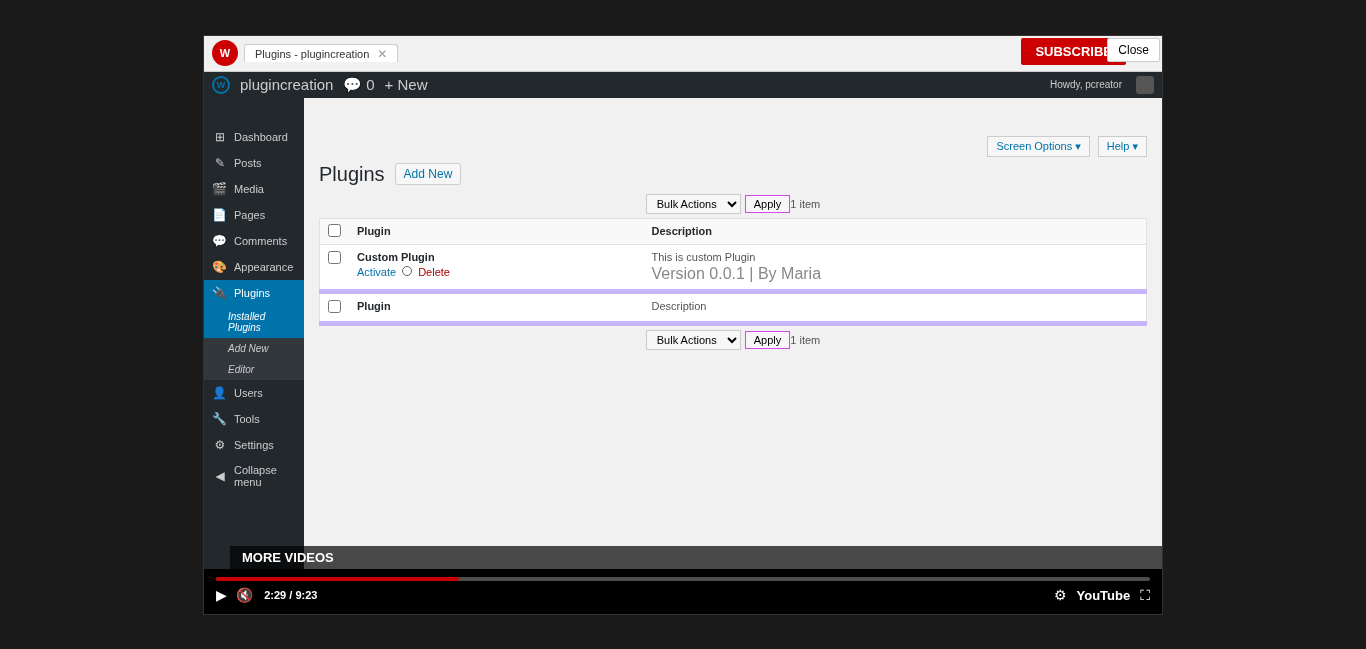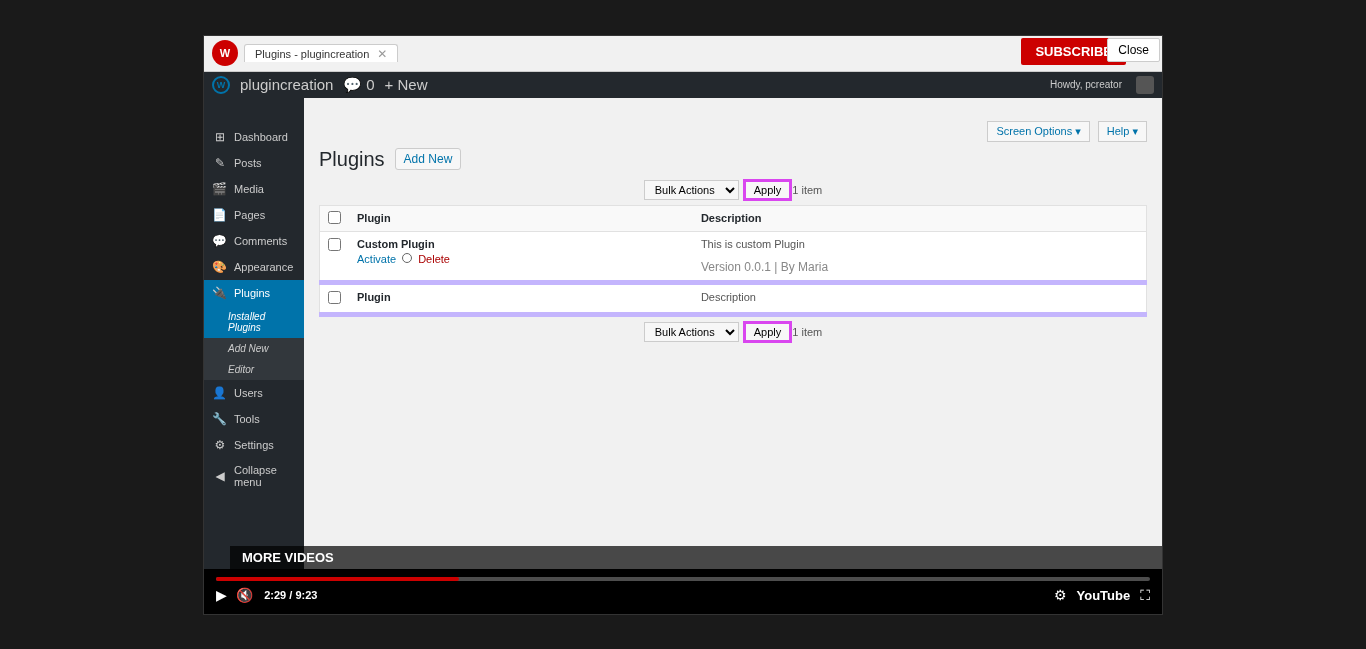--- a/index.html
+++ b/index.html
@@ -192,21 +192,21 @@
       cursor: pointer;
       font-style: italic;
     }
 
     .wp-sidebar-subitem.active { color: #fff; background: #0073aa; }
 
     
     .wp-main {
       flex: 1;
       background: #f1f1f1;
-      padding-top: 13px;
+      padding-top: 28px;
       overflow: hidden;
     }
 
     .wp-content-inner {
       padding: 10px 15px;
       background: #f1f1f1;
       height: 100%;
       overflow: hidden;
     }
 
@@ -292,21 +292,21 @@
     .bulk-select {
       border: 1px solid #ccc;
       background: #f7f7f7;
       padding: 2px 6px;
       font-size: 11px;
       cursor: pointer;
     }
 
     .apply-btn {
       background: #f7f7f7;
-      border: 3px solid #d946ef;
+      border: 1px solid #d946ef;
       padding: 2px 8px;
       font-size: 11px;
       cursor: pointer;
     }
 
     .item-count {
       font-size: 11px;
       color: #555;
     }
 
@@ -362,22 +362,22 @@
       color: #a00;
     }
 
     .plugin-desc {
       color: #555;
       font-size: 11px;
     }
 
     .plugin-meta {
       color: #888;
-      font-size: 12px;
-      margin-top: 10px;
+      font-size: 16px;
+      margin-top: 2px;
     }
 
     
     .video-controls {
       position: absolute;
       bottom: 0;
       left: 0;
       right: 0;
       background: linear-gradient(transparent, rgba(0,0,0,0.8));
       padding: 8px 12px 6px;

